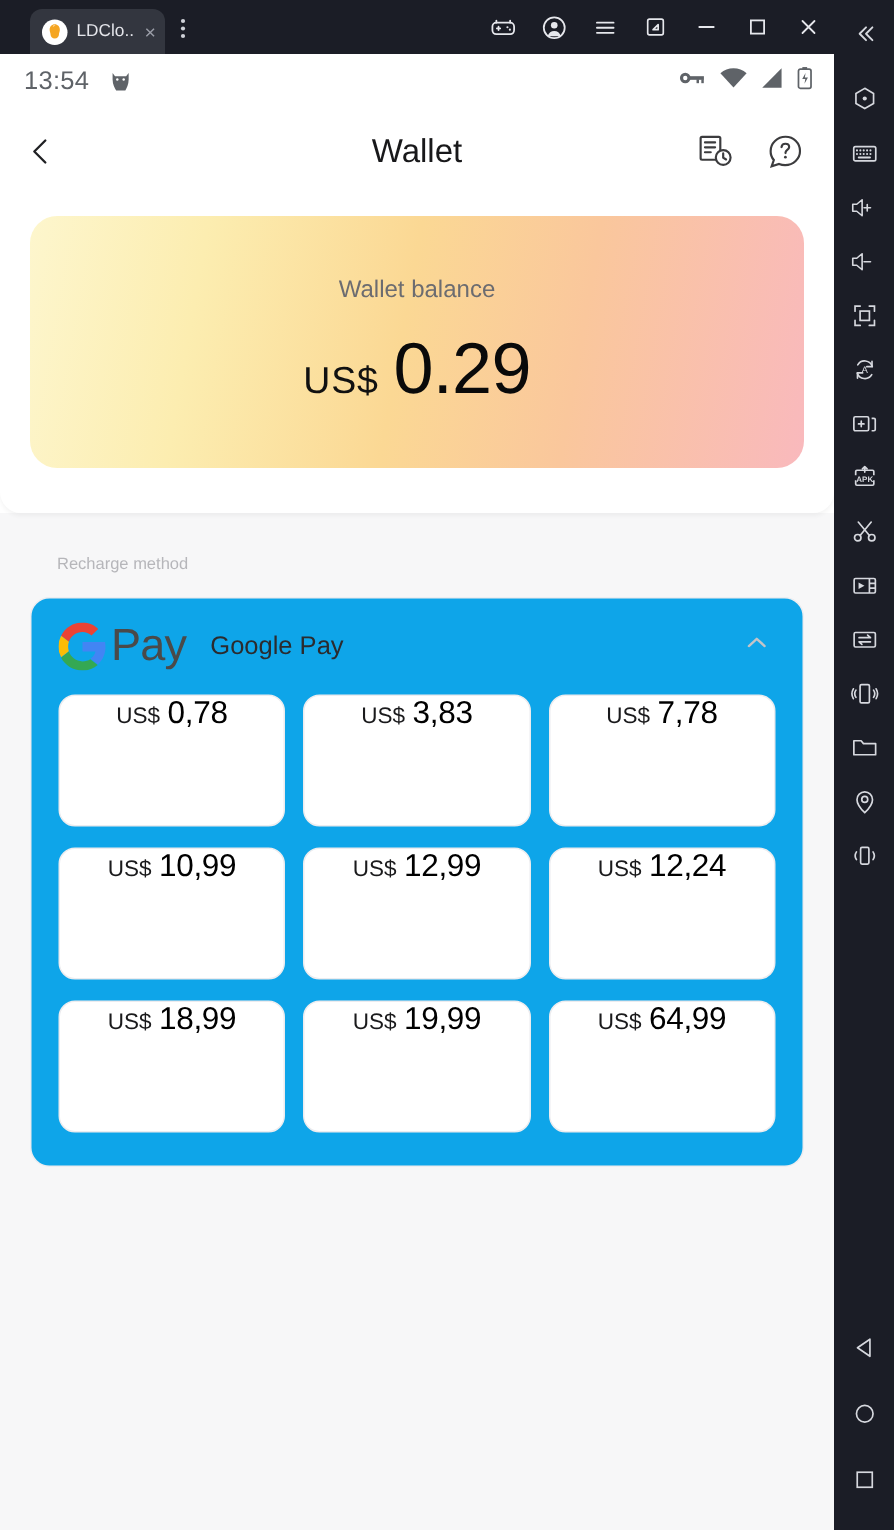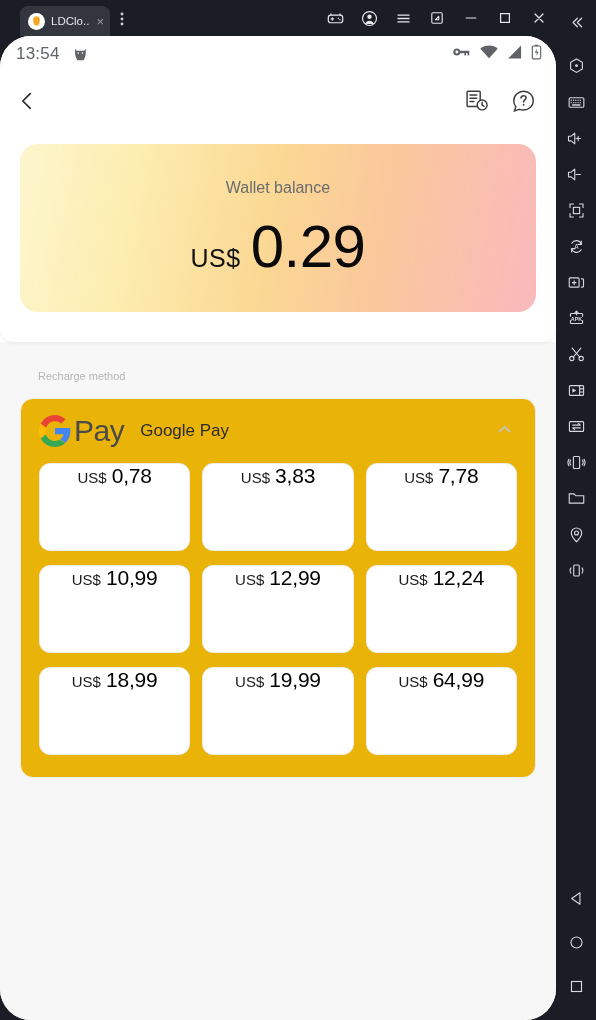--- a/index.html
+++ b/index.html
@@ -37,21 +37,21 @@
     letter-spacing: 0; line-height: 5px; padding-bottom: 2px; cursor: pointer;
   }
   .win-ctrls {
     margin-left: auto; display: flex; align-items: center; gap: 0;
     height: 36px; padding-right: 0;
   }
   .wc { width: 34px; height: 36px; display: flex; align-items: center; justify-content: center; cursor: pointer; }
   .wc svg { display: block; }
 
   
-  .screen { flex: 1; background: #ffffff; display: flex; flex-direction: column; overflow: hidden; border-radius: 31px; }
+  .screen { flex: 1; background: #ffffff; display: flex; flex-direction: column; overflow: hidden; }
 
   .statusbar {
     height: 36px; flex: 0 0 36px; display: flex; align-items: center;
     padding: 0 14px 0 16px; background: #ffffff;
   }
   .sb-time { font-size: 17px; color: #5f6368; letter-spacing: .2px; }
   .sb-cat { margin-left: 12px; display: flex; align-items: center; }
   .sb-right { margin-left: auto; display: flex; align-items: center; gap: 9px; }
 
   .appbar {
@@ -74,27 +74,27 @@
   }
   .balance-card {
     height: 168px; border-radius: 18px;
     background: linear-gradient(100deg, #fdf6cd 0%, #fcedb0 22%, #fbd894 48%, #fac79c 70%, #f9b9bd 100%);
     display: flex; flex-direction: column; align-items: center; justify-content: center;
     gap: 20px;
   }
   .balance-label { font-size: 16px; color: #6c6c70; }
   .balance-row { display: flex; align-items: baseline; gap: 10px; }
   .balance-cur { font-size: 25px; color: #111; letter-spacing: .5px; }
-  .balance-val { font-size: 60px; color: #0a0a0a; letter-spacing: -.5px; line-height: 1; }
+  .balance-val { font-size: 48px; color: #0a0a0a; letter-spacing: -.5px; line-height: 1; }
 
   .page-body { flex: 1; background: #f7f7f8; padding: 0 20px; overflow: hidden; }
   .section-label { font-size: 11px; color: #b6b6ba; padding: 28px 18px 16px 18px; }
 
   .pay-card {
-    background: #eab308; border: 1px solid #ededf0; border-radius: 13px;
+    background: #0ea5e9; border: 1px solid #ededf0; border-radius: 13px;
     padding: 0 0 22px 0;
   }
   .pay-head {
     height: 64px; display: flex; align-items: center; padding: 0 20px 0 18px; cursor: pointer;
   }
   .gpay-logo { display: flex; align-items: center; gap: 3px; }
   .gpay-word { font-size: 30px; color: #4a4a4a; letter-spacing: -.5px; font-weight: 400; }
   .pay-name { margin-left: 16px; font-size: 17px; color: #2b2b2e; }
   .pay-chev { margin-left: auto; }
 
@@ -232,20 +232,21 @@
           </span>
         </span>
       </div>
 
       <div class="appbar">
         <div class="appbar-back">
           <svg width="22" height="22" viewBox="0 0 24 24" fill="none" stroke="#202124" stroke-width="1.7" stroke-linecap="round" stroke-linejoin="round">
             <path d="M15.5 4L7.5 12l8 8"></path>
           </svg>
         </div>
+        <div class="appbar-title">Wallet</div>
         <div class="appbar-actions">
           <div class="ab-btn">
             <svg width="27" height="27" viewBox="0 0 28 28" fill="none" stroke="#3c3c3e" stroke-width="1.5">
               <path d="M4.2 3.4h11.6a1 1 0 011 1v13.8a1 1 0 01-1 1H4.2a1 1 0 01-1-1V4.4a1 1 0 011-1z"></path>
               <path d="M6.2 7.2h7M6.2 10.6h7M6.2 14h4" stroke-linecap="round"></path>
               <circle cx="18.8" cy="17.6" r="5.1" fill="#fff"></circle>
               <path d="M18.8 14.8v2.9l2 1.3" stroke-linecap="round"></path>
             </svg>
           </div>
           <div class="ab-btn">

